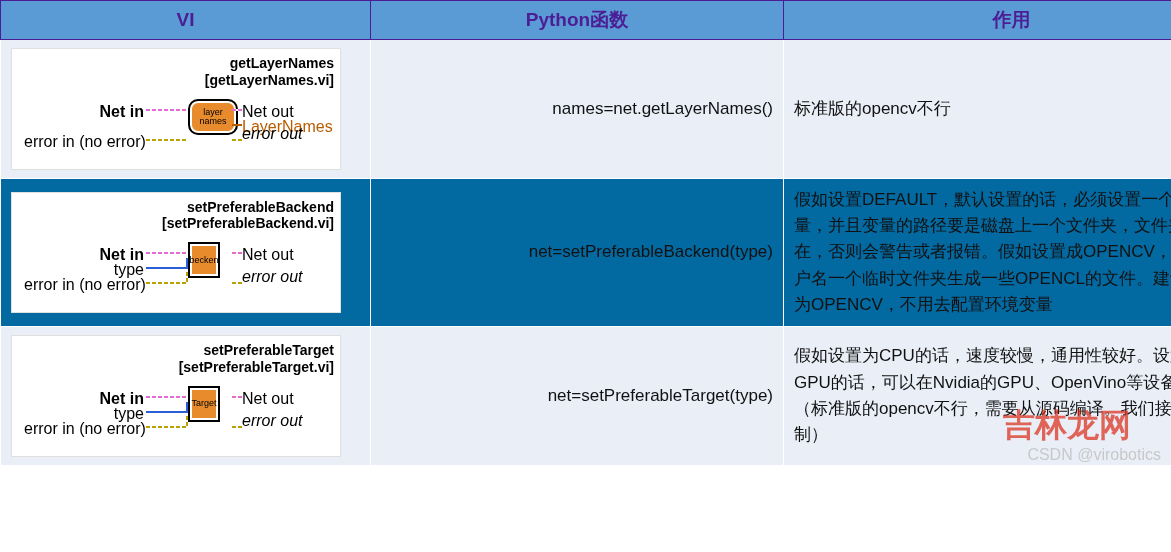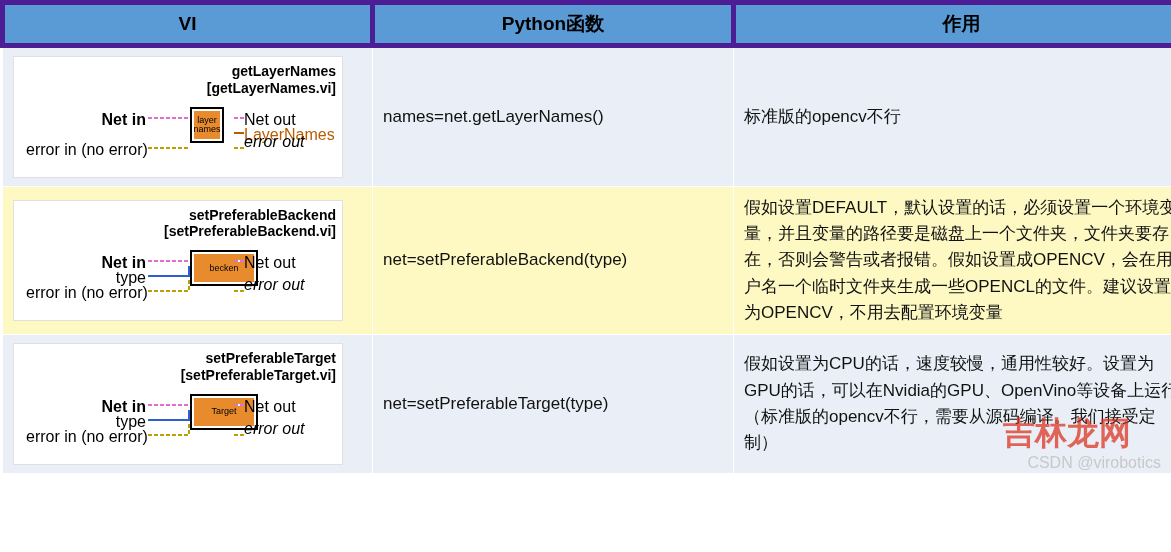--- a/index.html
+++ b/index.html
@@ -6,35 +6,35 @@
     body {
       font-family: "Microsoft YaHei", Arial, sans-serif;
       font-size: 17px;
       width: 1171px;
       background: #fff;
       position: relative;
     }
     table { width: 100%; border-collapse: collapse; table-layout: fixed; }
     th {
       background: #5b9bd5;
-      color: #000000;
+      color: #4c1d95;
       padding: 6px 4px;
       font-weight: bold;
       font-size: 19px;
-      border: 5px solid #4c1d95;
+      border: 1px solid #4c1d95;
     }
     td {
       border: 1px solid #fff;
       vertical-align: middle;
       padding: 8px 10px;
     }
     tr.r0 td { background: #eaeff7; }
-    tr.r1 td { background: #fef9c3; }
+    tr.r1 td { background: #0369a1; }
     .col-vi { width: 370px; }
-    .col-py { width: 361px; text-align: left; color: #111; }
+    .col-py { width: 413px; text-align: right; color: #111; }
     .col-desc { width: 456px; color: #111; line-height: 1.55; }
     .col-py span, .col-desc span { display: inline-block; }
 
     
     .vi {
       background: #fff;
       border: 1px solid #e0e0e0;
       padding: 6px;
       position: relative;
       width: 330px;
@@ -54,29 +54,29 @@
     .l-extra { left: 224px; top: 25px; color: #b85c00; }
     .l-errout{ left: 224px; top: 32px; font-style: italic; }
     .wire { position: absolute; height: 2px; }
     .wire.pink { background: repeating-linear-gradient(90deg,#e36bd1 0 4px,#fff 4px 6px); }
     .wire.blue { background: #2a5fd6; }
     .wire.yellow { background: repeating-linear-gradient(90deg,#b9a100 0 4px,#fff 4px 6px); }
     .wire.brown { background: #b85c00; }
     .chip {
       position: absolute;
       left: 170px; top: 6px;
-      width: 68px; height: 36px;
+      width: 32px; height: 36px;
       background: #e88b2d;
       border: 2px solid #000;
       box-shadow: 0 0 0 2px #fff inset;
       font-size: 9px; color: #000;
       display: flex; align-items: center; justify-content: center; text-align: center;
       line-height: 1;
     }
-    .chip.wide { width: 34px; }
+    .chip.wide { width: 50px; border-radius: 10px; }
     
     .w1 { top: 16px; left: 128px; width: 42px; } 
     .w2 { top: 31px; left: 128px; width: 42px; } 
     .w3 { top: 46px; left: 128px; width: 42px; } 
     .w4 { top: 16px; left: 214px; width: 10px; } 
     .w5 { top: 31px; left: 214px; width: 10px; }
     .w6 { top: 46px; left: 214px; width: 10px; }
     .vstub { position:absolute; width:2px; background:#2a5fd6; }
     .vstub.yellow { background: repeating-linear-gradient(0deg,#b9a100 0 4px,#fff 4px 6px); }
 

